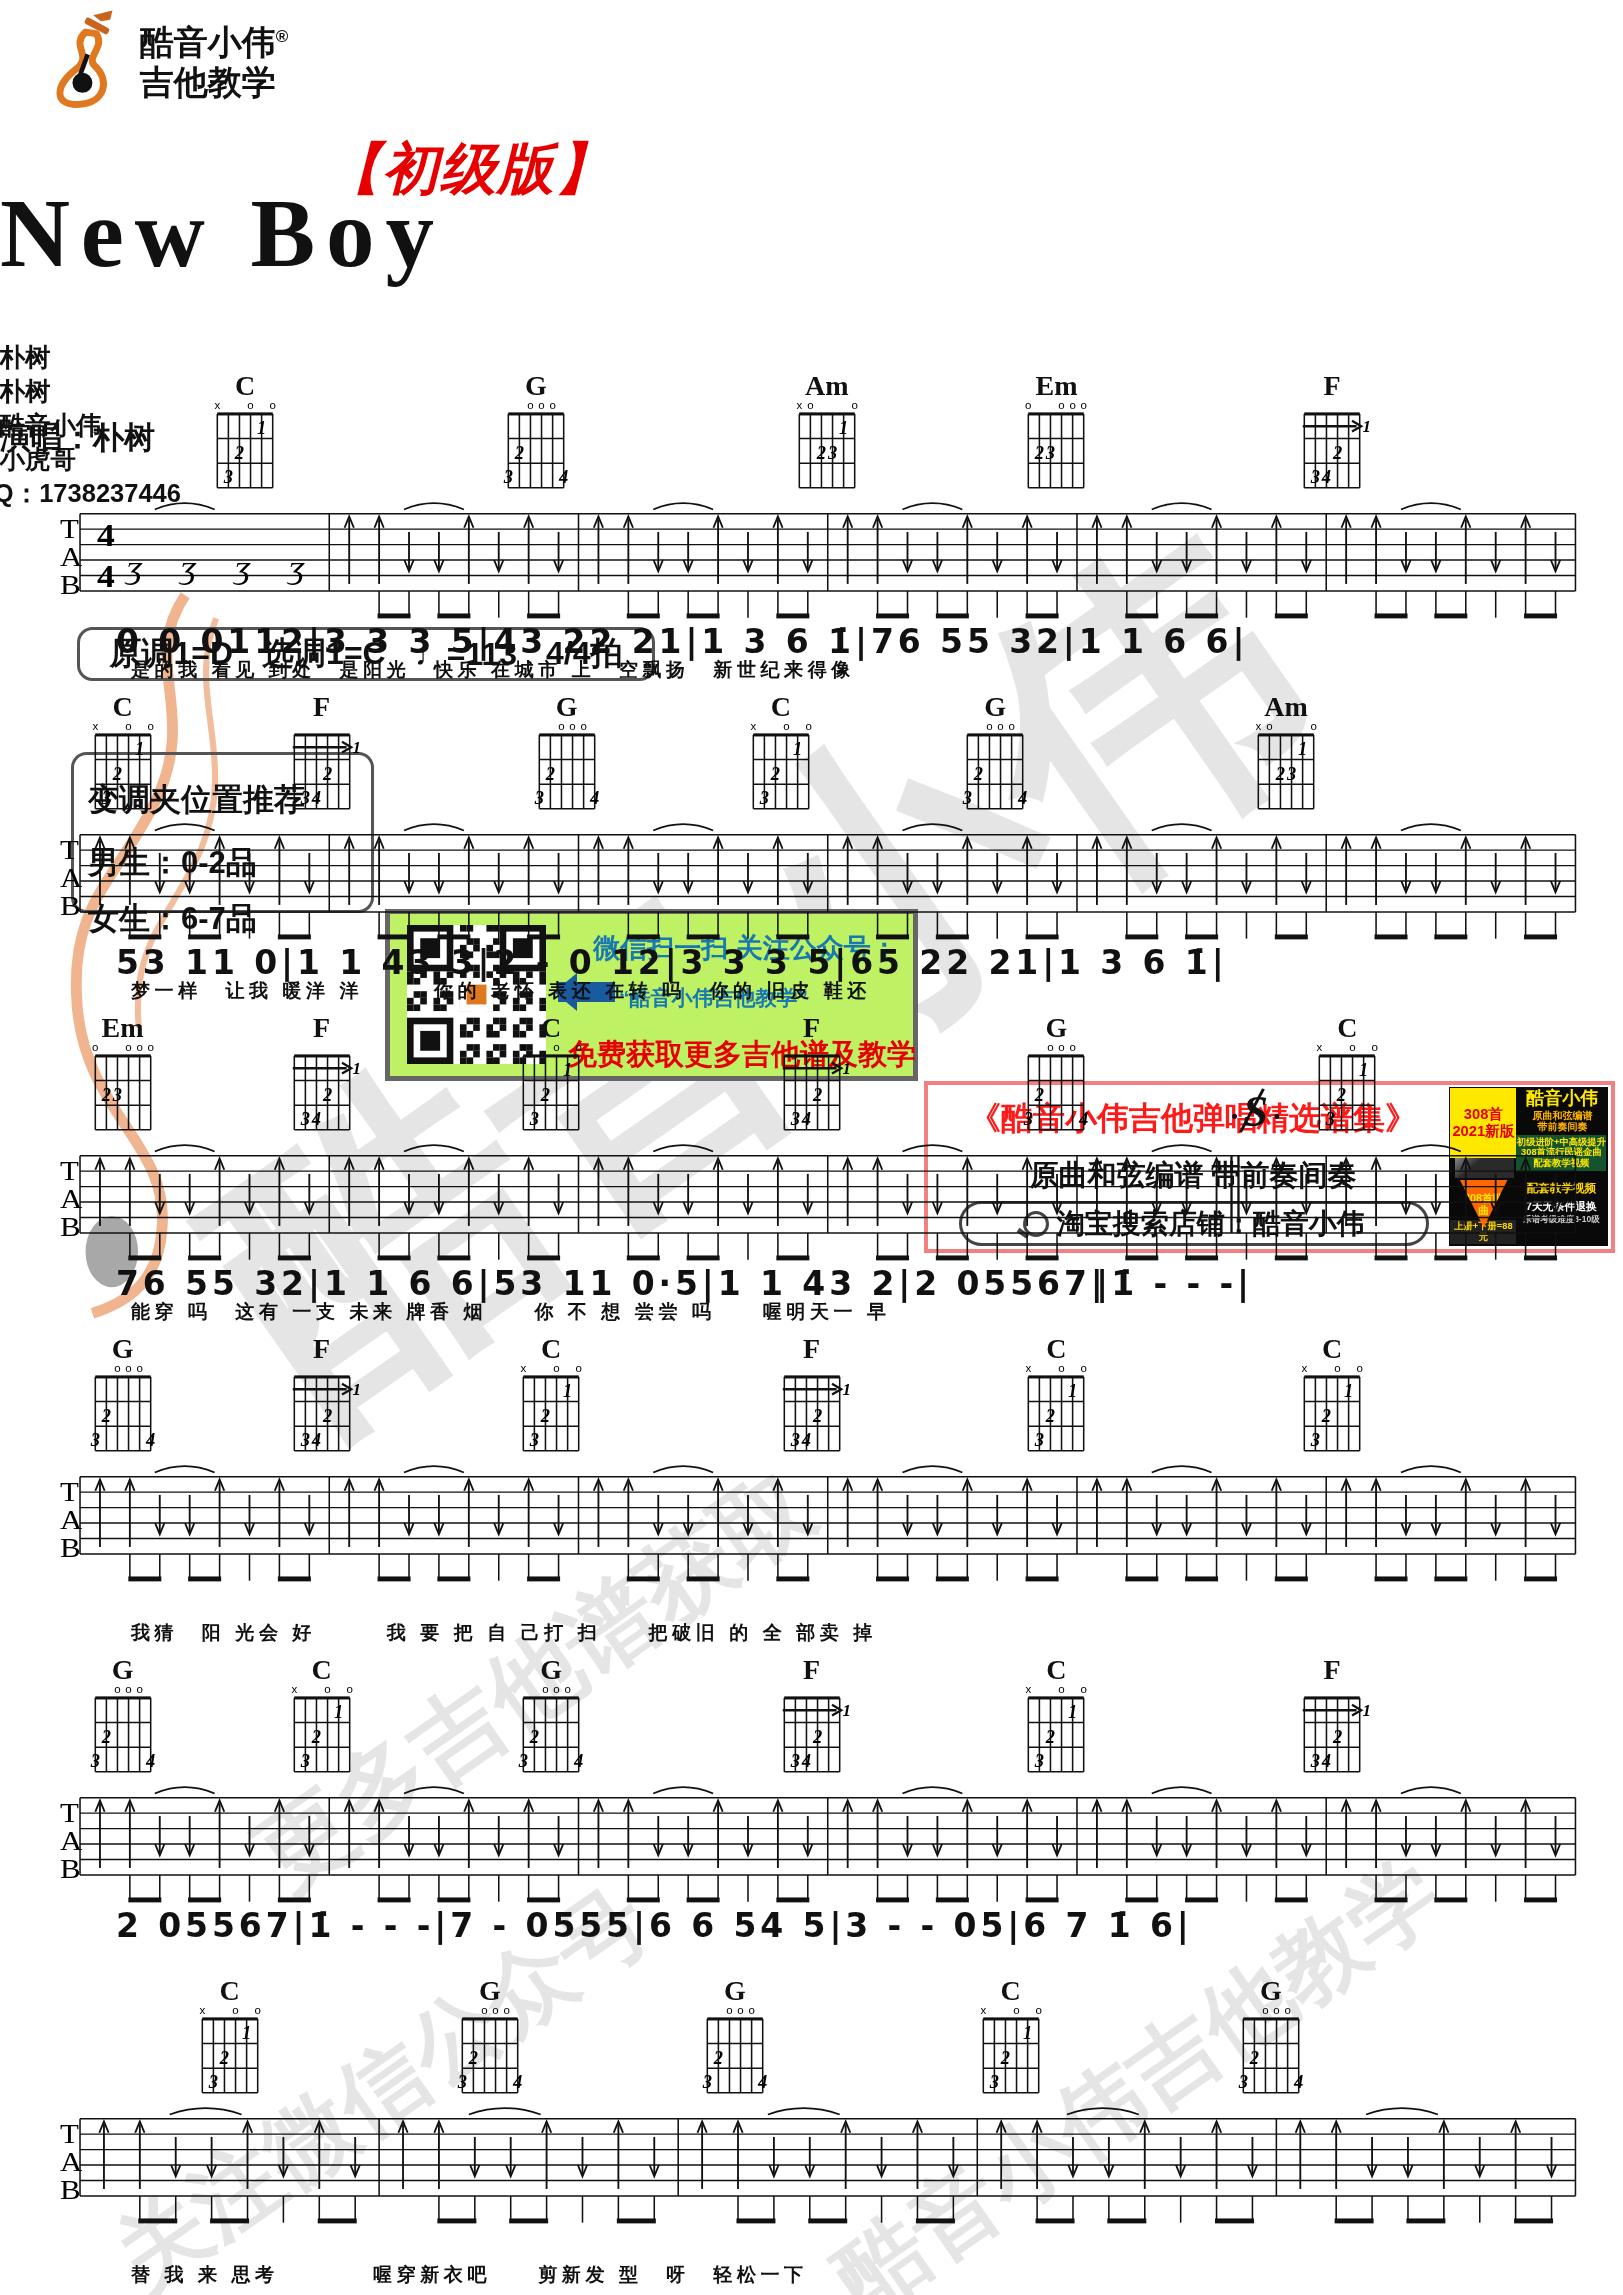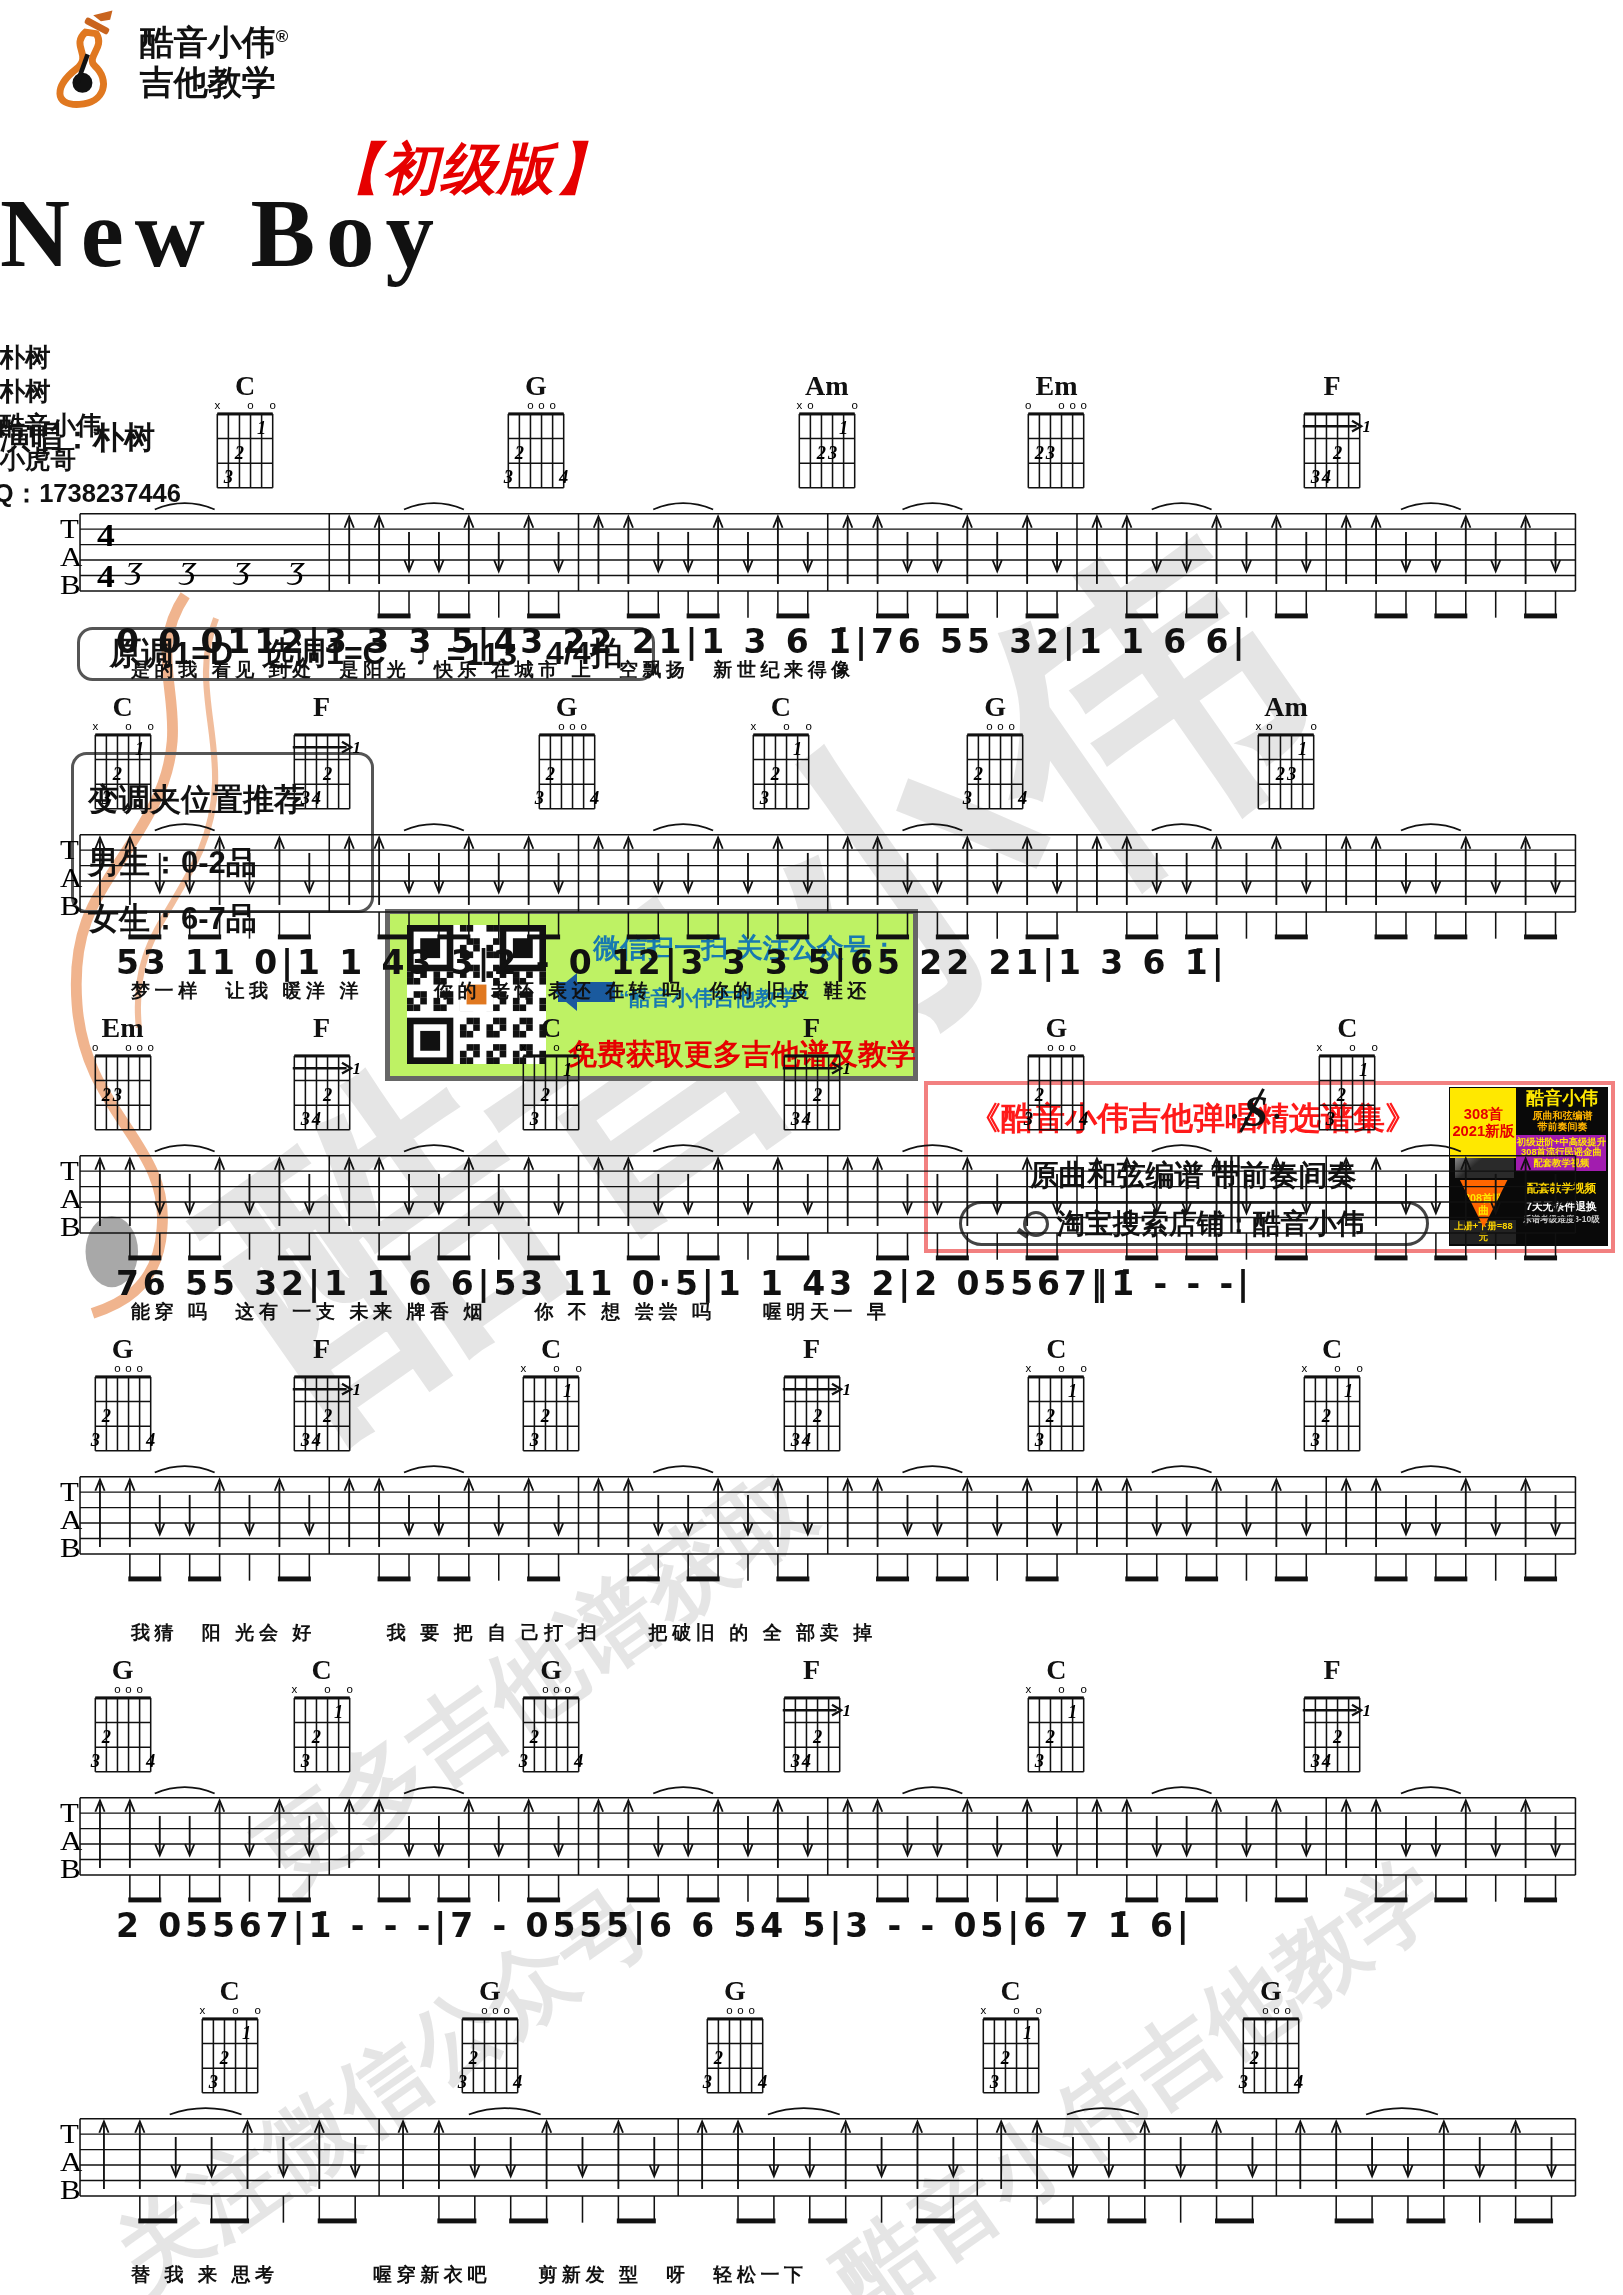--- a/index.html
+++ b/index.html
@@ -47,21 +47,21 @@
                 font-size:28px;font-weight:bold;}
   .mag{width:20px;height:20px;border:3.9px solid #444;border-radius:50%;position:relative;display:inline-block;}
   .mag:after{content:"";position:absolute;left:-9.3px;top:17px;width:12.4px;height:4.6px;background:#444;
              transform:rotate(35deg);}
   .ad{position:absolute;right:3.1px;top:1.5px;width:159px;height:159px;background:#090909;overflow:hidden;
       font-weight:bold;line-height:1.15;}
   .ad-badge{position:absolute;left:1.5px;top:1.5px;width:66px;background:#ffe800;color:#e60000;
             text-align:center;font-size:14.7px;padding:18px 0;}
   .ad-brand{position:absolute;right:3.1px;top:1.5px;width:85px;text-align:center;color:#ffe800;font-size:18px;}
   .ad-sub{position:absolute;right:1.5px;top:23px;width:88px;text-align:center;color:#ffb400;font-size:10px;}
-  .ad-feat{position:absolute;right:1.5px;top:48px;width:90px;background:#a21caf;color:#ffe800;
+  .ad-feat{position:absolute;right:1.5px;top:48px;width:90px;background:#14532d;color:#ffe800;
            font-size:9.3px;text-align:center;padding:2.3px 0;}
   .ad-video{position:absolute;right:1.5px;top:94px;width:90px;color:#ffd700;font-size:11.6px;text-align:center;}
   .ad-g1{position:absolute;right:1.5px;top:113px;width:90px;color:#fff;font-size:10.8px;text-align:center;}
   .ad-g2{position:absolute;right:1.5px;top:128px;width:90px;color:#ccc;font-size:8.5px;text-align:center;}
   .ad-price{position:absolute;left:1.5px;bottom:1.5px;width:66px;background:#222;color:#ffd700;
             font-size:9.3px;text-align:center;padding:1.5px 0;}
   .ad-corner{position:absolute;left:10.8px;top:93px;width:48px;height:48px;background:#ff6600;color:#ffe800;
              font-size:10.8px;text-align:center;display:flex;flex-direction:column;justify-content:center;
              clip-path:polygon(0 0,100% 0,50% 100%);padding-top:1.5px;box-sizing:border-box;}
   .ad-book{position:absolute;left:6.2px;top:26px;width:59px;height:65px;background:linear-gradient(140deg,#dcdcdc 20%,#2a2a2a 60%);}

